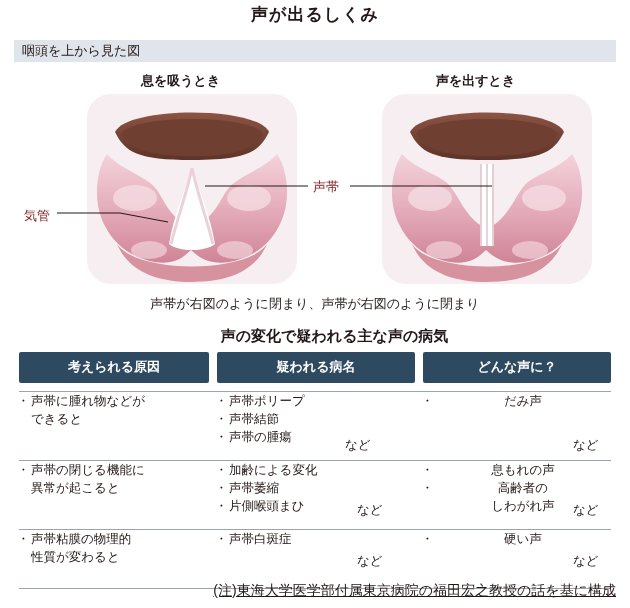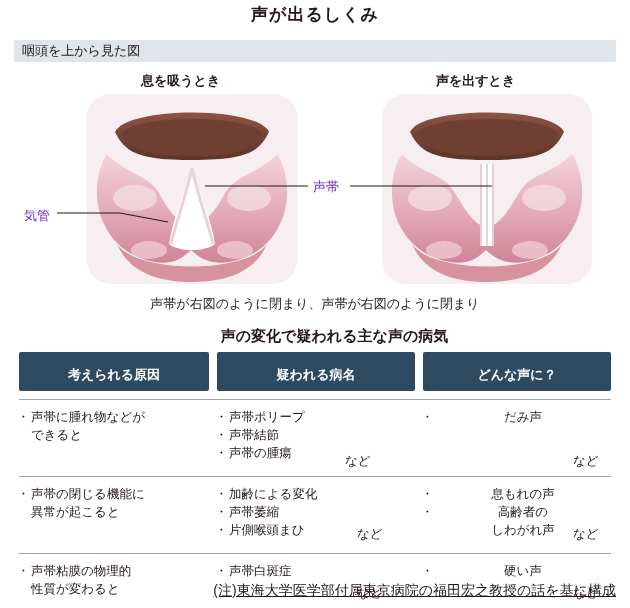--- a/index.html
+++ b/index.html
@@ -92,33 +92,33 @@
   .hdr-row {
     display: flex;
     gap: 8px;
   }
   .hdr {
     background: #2e4a61;
     color: #ffffff;
     font-size: 13px;
     font-weight: bold;
     text-align: center;
-    padding: 14px 0 7px;
+    padding: 6px 0 7px;
     border-radius: 2px;
   }
   .hdr.c1 { width: 190px; }
   .hdr.c2 { width: 198px; }
   .hdr.c3 { width: 188px; }
 
   .rows { margin-top: 8px; }
   .row {
     display: flex;
     gap: 8px;
     border-bottom: 1px solid #9aa4ab;
-    padding: 8px 0 6px;
+    padding: 0 0 6px;
     position: relative;
   }
   .row.first { border-top: 1px solid #9aa4ab; }
   .cell { position: relative; font-size: 12.5px; line-height: 1.45; }
   .cell.c1 { width: 190px; }
   .cell.c2 { width: 198px; }
   .cell.c3 { width: 188px; text-align: center; }
   .bullet {
     display: block;
     padding-left: 12px;
@@ -143,21 +143,21 @@
     bottom: 8px;
     text-align: right;
     font-size: 14px;
     color: #231815;
     text-decoration: underline;
   }
 
   .lbl {
     position: absolute;
     font-size: 13px;
-    color: #6d28d9;
+    color: #7f1d1d;
   }
   .lbl-seitai { left: 313px; top: 178px; }
   .lbl-kikan { left: 24px; top: 207px; }
 
   svg.overlay {
     position: absolute;
     left: 0; top: 0;
     width: 630px;
     height: 608px;
     pointer-events: none;

